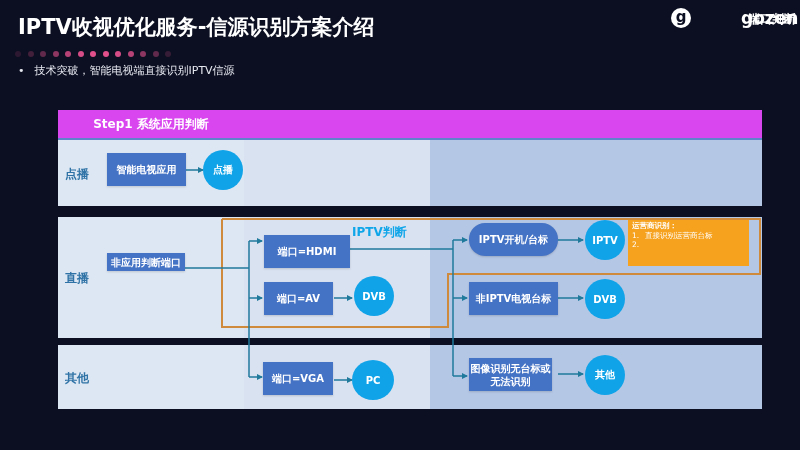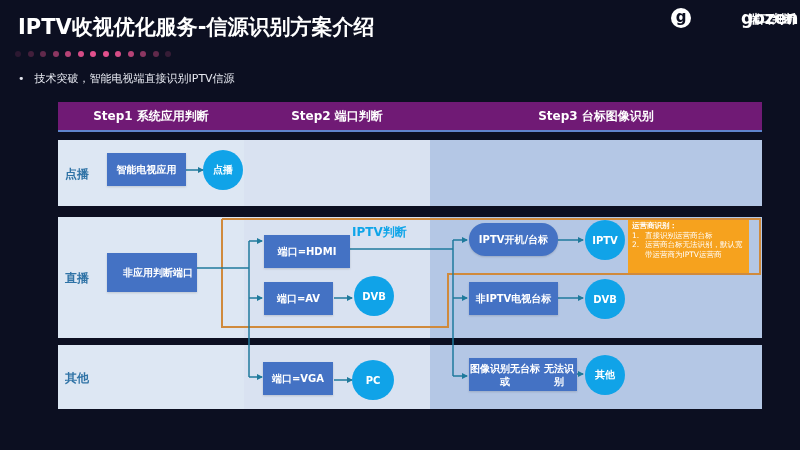--- a/index.html
+++ b/index.html
@@ -8,51 +8,51 @@
     background:#0c0f21;
     font-family:"DejaVu Sans", "Liberation Sans", sans-serif;
   }
   .abs { position:absolute; }
   .title {
     left:18px; top:13px; color:#ffffff; font-size:21px; font-weight:bold;
     letter-spacing:0px; white-space:nowrap;
   }
   .dots { left:15px; top:51px; height:6px; }
   .dot { position:absolute; top:0; width:6px; height:6px; border-radius:50%; }
-  .bullet { left:18px; top:63px; color:#e6e8f0; font-size:11px; white-space:nowrap;margin-top:8px; }
+  .bullet { left:18px; top:63px; color:#e6e8f0; font-size:11px; white-space:nowrap; }
   .bullet .bmark { margin-right:10px; }
   .logo { left:671px; top:8px; height:22px; color:#fff; white-space:nowrap; }
   .logo .g-ring {
     position:absolute; left:0; top:0; width:20px; height:20px; border-radius:50%;
     background:#fff; color:#0c0f21; font-weight:bold; font-size:15px; text-align:center; line-height:19px;
   }
   .logo .word { position:absolute; left:22px; top:0; font-size:17px; font-weight:bold; letter-spacing:0px;margin-left:48px; }
   .logo .cn { position:absolute; left:77px; top:3px; font-size:12px; font-weight:bold; }
 
   
-  .header-row { left:58px; top:102px; width:704px; height:28px; background:#701a75; border-bottom:2px solid #5f84cc; }
+  .header-row { left:58px; top:110px; width:704px; height:28px; background:#d946ef; border-bottom:2px solid #5f84cc; }
   .hcell { position:absolute; top:0; height:28px; line-height:28px; color:#fff; font-size:12px; font-weight:bold; text-align:center; }
   .band { position:absolute; }
   .col1 { background:#dde7f3; }
   .col2 { background:#d9e2f1; }
   .col3 { background:#b4c7e5; }
   .rowlabel { position:absolute; color:#2f73a6; font-size:12px; font-weight:bold; }
 
   .box {
     position:absolute; background:#4472c4; color:#fff; font-size:10px; font-weight:bold;
     display:flex; align-items:center; justify-content:center; text-align:center; line-height:13px;
     box-shadow:0 1px 2px rgba(0,0,0,0.15);
   }
   .circle {
     position:absolute; background:#10a3e8; color:#fff; border-radius:50%;
     font-size:10px; font-weight:bold; display:flex; align-items:center; justify-content:center;
   }
   .iptv-judge { left:352px; top:224px; color:#0ea5e9; font-size:12px; font-weight:bold; }
   .note {
-    position:absolute; left:628px; top:219px; width:121px; height:54px; background:#f6a21e;
+    position:absolute; left:628px; top:219px; width:121px; height:47px; background:#f6a21e;
     color:#fff; font-size:7.5px; line-height:9.5px; padding:2px 4px; box-sizing:border-box;
   }
   .note .nt { font-weight:bold; }
   .note .li { display:flex; }
   .note .li .n { width:13px; flex:none; }
   svg.lines { position:absolute; left:0; top:0; }
 </style>
 </head>
 <body>
 
@@ -76,22 +76,20 @@
   <span class="bmark">•</span><span>技术突破，智能电视端直接识别IPTV信源</span>
 </div>
 <div class="abs logo">
   <div class="g-ring">g</div>
   <span class="word">gozen.</span>
   <span class="cn">端口判断</span>
 </div>
 
 <div class="abs header-row">
   <div class="hcell" style="left:0;width:186px;">Step1 系统应用判断</div>
-  <div class="hcell" style="left:186px;width:186px;">Step2 端口判断</div>
-  <div class="hcell" style="left:372px;width:332px;">Step3 台标图像识别</div>
 </div>
 
 <div class="band col1" style="left:58px;top:140px;width:186px;height:66px;"></div>
 <div class="band col2" style="left:244px;top:140px;width:186px;height:66px;"></div>
 <div class="band col3" style="left:430px;top:140px;width:332px;height:66px;"></div>
 
 <div class="band col1" style="left:58px;top:217px;width:186px;height:121px;"></div>
 <div class="band col2" style="left:244px;top:217px;width:186px;height:121px;"></div>
 <div class="band col3" style="left:430px;top:217px;width:332px;height:121px;"></div>
 
@@ -104,21 +102,20 @@
 <div class="rowlabel" style="left:65px;top:370px;">其他</div>
 
 <div class="note">
   <div class="nt">运营商识别：</div>
   <div class="li">
     <span class="n">1.</span>
     <span>直接识别运营商台标</span>
   </div>
   <div class="li">
     <span class="n">2.</span>
-    <span>运营商台标无法识别，默认宽带运营商为IPTV运营商</span>
   </div>
 </div>
 
 <svg class="lines" width="800" height="450">
   <defs>
     <marker id="arr" markerWidth="6" markerHeight="6" refX="5" refY="3" orient="auto" markerUnits="userSpaceOnUse">
       <path d="M0,0 L6,3 L0,6 Z" fill="#1f7a9c"></path>
     </marker>
   </defs>
 
@@ -144,29 +141,29 @@
     <line x1="558" y1="298" x2="583" y2="298" marker-end="url(#arr)"></line>
     <line x1="558" y1="374" x2="583" y2="374" marker-end="url(#arr)"></line>
   </g>
 </svg>
 
 <div class="iptv-judge abs">IPTV判断</div>
 
 <div class="box" style="left:107px;top:153px;width:79px;height:33px;">智能电视应用</div>
 <div class="circle" style="left:203px;top:150px;width:40px;height:40px;">点播</div>
 
-<div class="box" style="left:107px;top:253px;width:78px;height:39px;padding-left:12px;">非应用判断端口</div>
+<div class="box" style="left:107px;top:253px;width:78px;height:18px;">非应用判断端口</div>
 <div class="box" style="left:264px;top:235px;width:86px;height:33px;">端口=HDMI</div>
 <div class="box" style="left:264px;top:282px;width:69px;height:33px;">端口=AV</div>
 <div class="circle" style="left:354px;top:276px;width:40px;height:40px;">DVB</div>
 
 <div class="box" style="left:263px;top:362px;width:70px;height:33px;">端口=VGA</div>
 <div class="circle" style="left:352px;top:360px;width:42px;height:40px;">PC</div>
 
 <div class="box" style="left:469px;top:223px;width:89px;height:33px;border-radius:16px;">IPTV开机/台标</div>
 <div class="circle" style="left:585px;top:220px;width:40px;height:40px;">IPTV</div>
 <div class="box" style="left:469px;top:282px;width:89px;height:33px;">非IPTV电视台标</div>
 <div class="circle" style="left:585px;top:279px;width:40px;height:40px;">DVB</div>
-<div class="box" style="left:469px;top:358px;width:108px;height:33px;flex-direction:row;">
+<div class="box" style="left:469px;top:358px;width:83px;height:33px;flex-direction:column;">
   <span>图像识别无台标或</span>
   <span>无法识别</span>
 </div>
 <div class="circle" style="left:585px;top:355px;width:40px;height:40px;">其他</div>
 
 </body></html>

